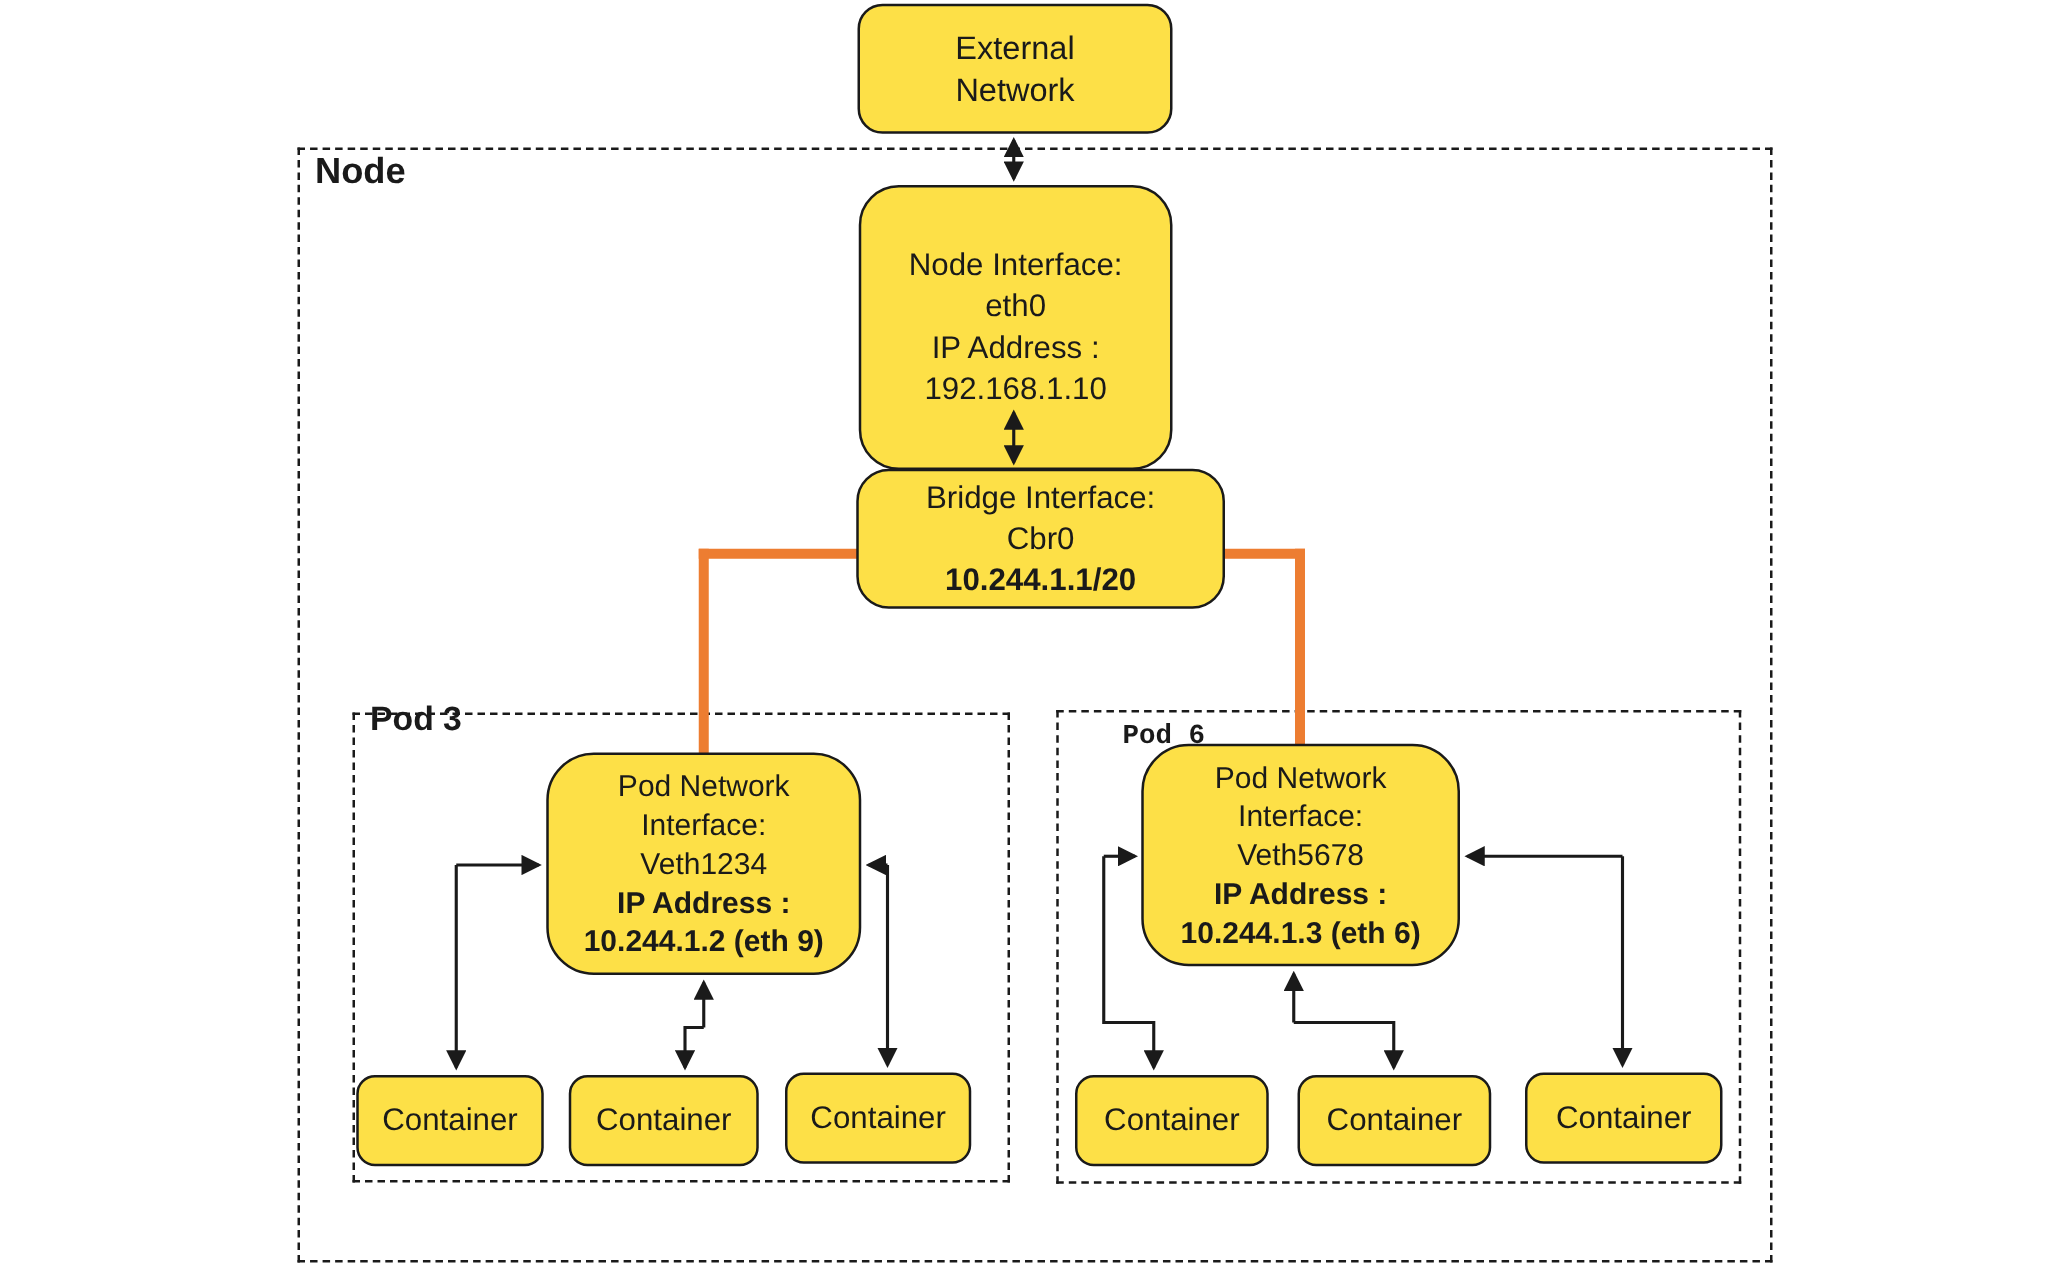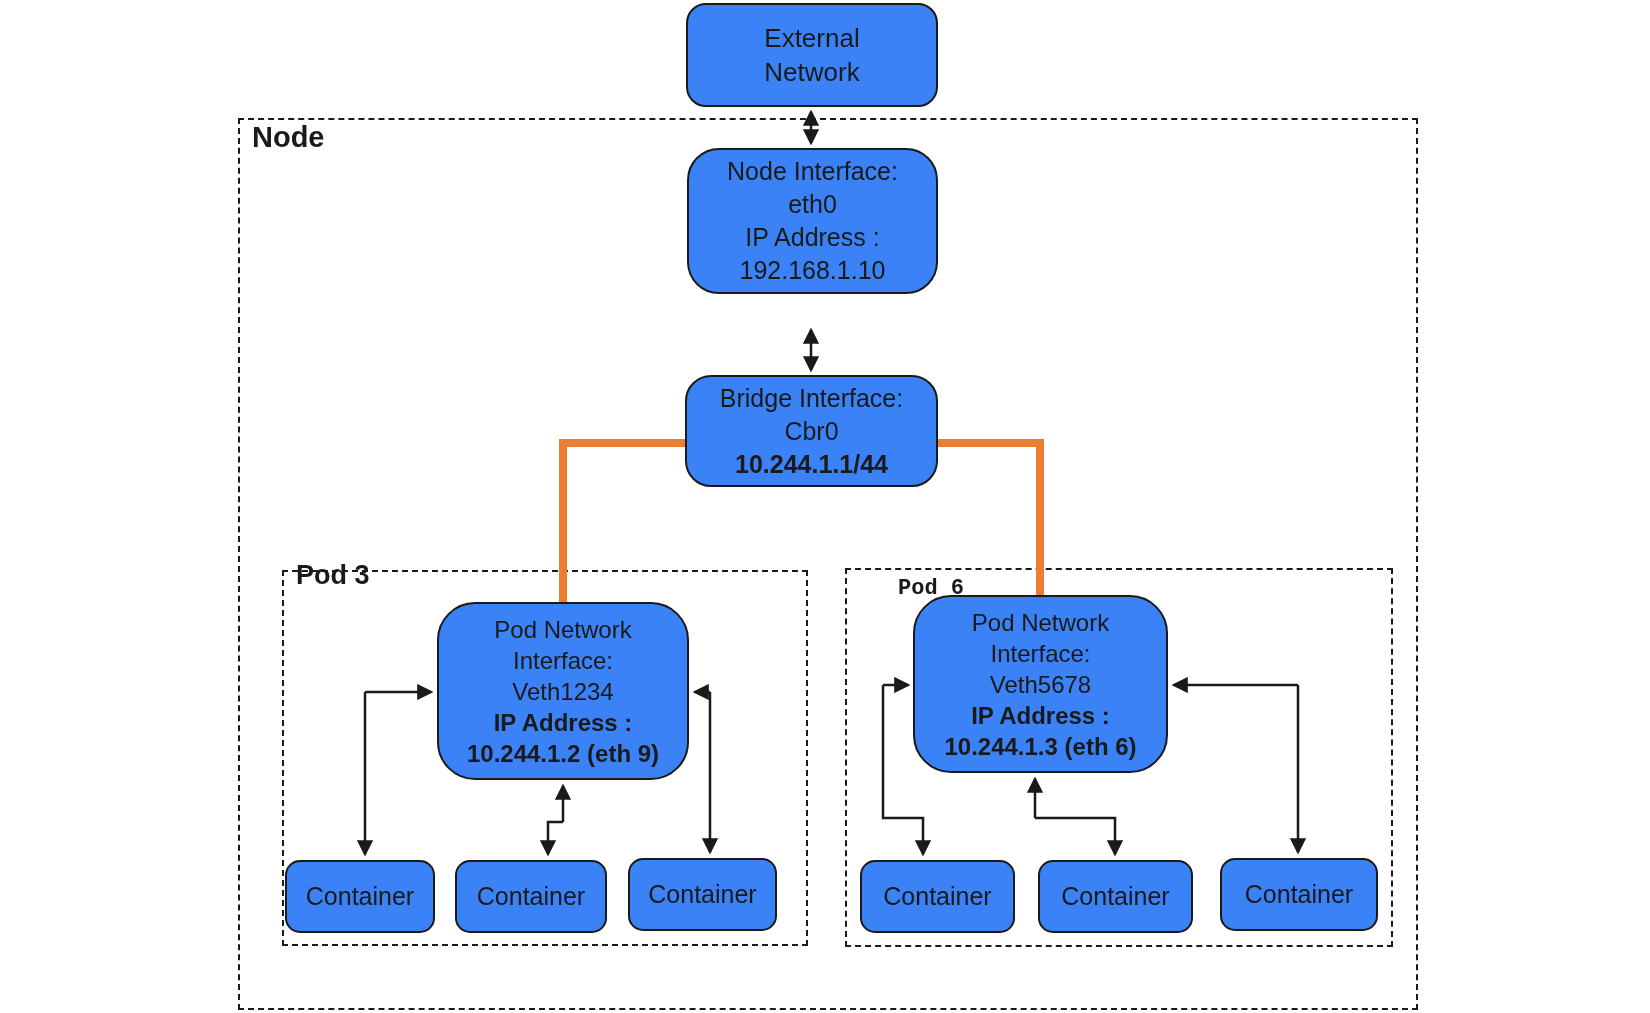--- a/index.html
+++ b/index.html
@@ -1,21 +1,21 @@
 <!DOCTYPE html>
 <html><head>
 <meta charset="utf-8">
 <style>
   html,body{margin:0;padding:0;background:#ffffff;}
   .canvas{
     position:relative;width:1650px;height:1013px;background:#ffffff;
     font-family:"Liberation Sans", sans-serif;color:#1a1a1a;overflow:hidden;
   }
   .rbox{
-    position:absolute;border:2.5px solid #1a1a1a;border-radius:26px;background:#3b82f6;
+    position:absolute;border:2.5px solid #1a1a1a;border-radius:26px;background:#fde047;
     display:flex;flex-direction:column;align-items:center;justify-content:center;
     text-align:center;box-sizing:border-box;z-index:3;
   }
   .rbox .ln{font-size:25px;line-height:33px;white-space:nowrap;}
   .podif .ln{font-size:24px;line-height:31px;}
   .bold{font-weight:bold;}
   .dashedrect{
     position:absolute;border:2px dashed #1a1a1a;box-sizing:border-box;z-index:1;background:transparent;
   }
   .regionlabel{
@@ -44,31 +44,31 @@
   <div class="orange" style="left:559px;top:439px;width:128px;height:8px;"></div>
   <div class="orange" style="left:559px;top:439px;width:8px;height:165px;"></div>
   <div class="orange" style="left:936px;top:439px;width:108px;height:8px;"></div>
   <div class="orange" style="left:1036px;top:439px;width:8px;height:158px;"></div>
 
   <div class="rbox ext" style="left:686px;top:3px;width:252px;height:104px;border-radius:20px;">
     <div class="ln">External</div>
     <div class="ln">Network</div>
   </div>
 
-  <div class="rbox" style="left:687px;top:148px;width:251px;height:146px;border-radius:32px;">
+  <div class="rbox" style="left:687px;top:148px;width:251px;height:228px;border-radius:32px;">
     <div class="ln">Node Interface:</div>
     <div class="ln">eth0</div>
     <div class="ln">IP Address :</div>
     <div class="ln">192.168.1.10</div>
   </div>
 
-  <div class="rbox" style="left:685px;top:375px;width:253px;height:112px;border-radius:26px;">
+  <div class="rbox" style="left:685px;top:375px;width:295px;height:112px;border-radius:26px;">
     <div class="ln">Bridge Interface:</div>
     <div class="ln">Cbr0</div>
-    <div class="ln bold">10.244.1.1/44</div>
+    <div class="ln bold">10.244.1.1/20</div>
   </div>
 
   <div class="rbox podif" style="left:437px;top:602px;width:252px;height:178px;border-radius:38px;">
     <div class="ln">Pod Network</div>
     <div class="ln">Interface:</div>
     <div class="ln">Veth1234</div>
     <div class="ln bold">IP Address :</div>
     <div class="ln bold">10.244.1.2 (eth 9)</div>
   </div>
 

